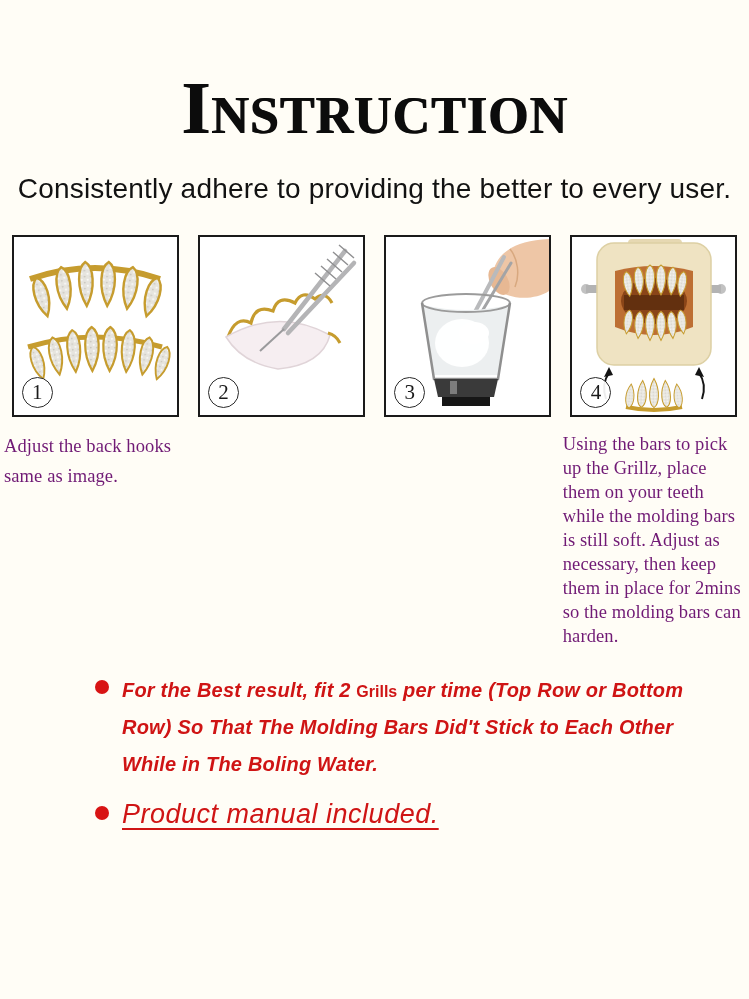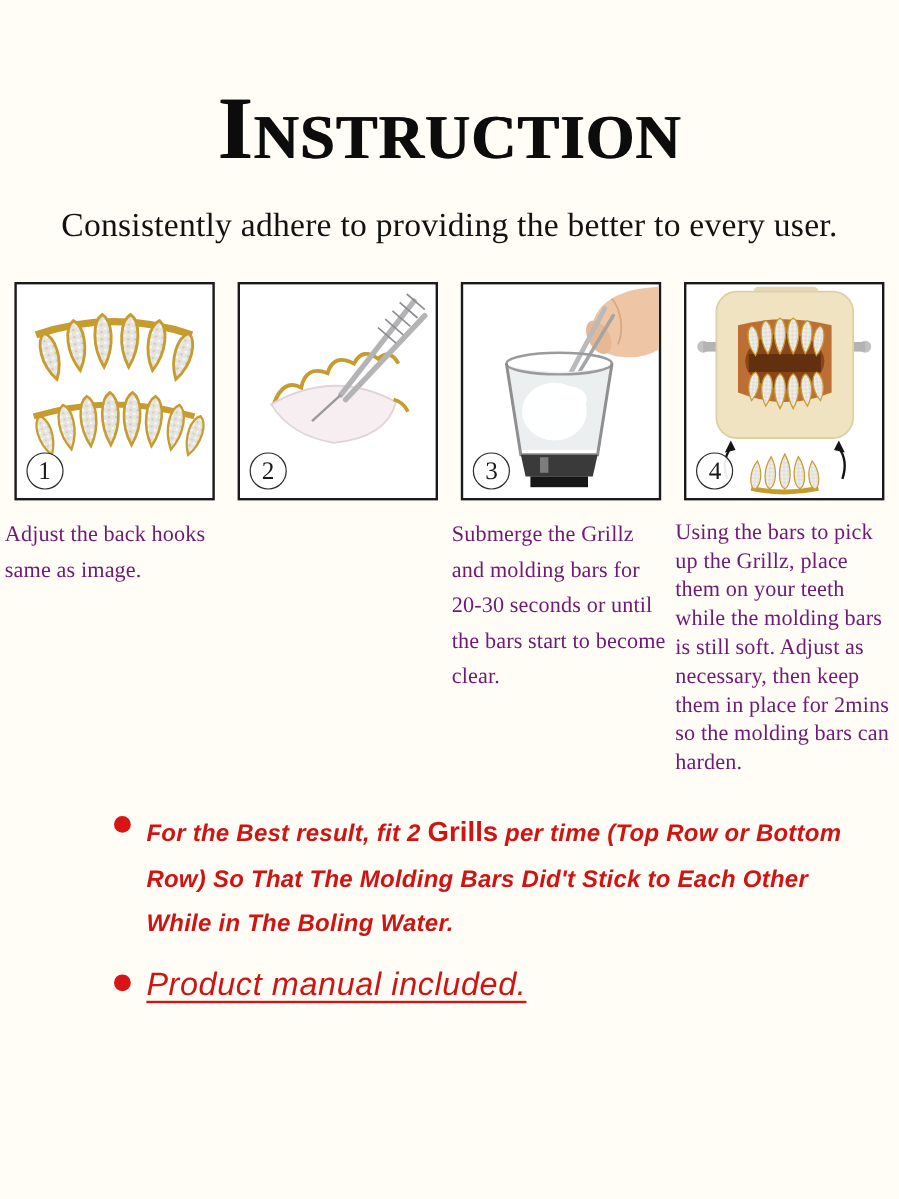--- a/index.html
+++ b/index.html
@@ -22,21 +22,21 @@
     font-variant: small-caps;
     font-size: 74px;
     line-height: 1;
     letter-spacing: 1px;
     color: #0c0c0c;
     text-shadow: 1px 0 0 #0c0c0c;
   }
   .subtitle {
     margin-top: 28px;
     text-align: center;
-    font-family: Liberation Serif, serif;
+    font-family: Liberation Sans, sans-serif;
     font-size: 28px;
     color: #121212;
     letter-spacing: 0.2px;
   }
 
   
   .steps {
     display: grid;
     grid-template-columns: repeat(4, 1fr);
     margin-top: 30px;
@@ -87,21 +87,21 @@
     font-size: 20px;
     font-weight: 700;
     font-style: italic;
     color: #cf1414;
     line-height: 1.85;
     letter-spacing: 0.2px;
   }
   .seg-plain {
     font-style: normal;
     font-weight: 600;
-    font-size: 23px;
+    font-size: 16px;
     letter-spacing: 0;
   }
   .note-manual .note-text {
     font-weight: 400;
     font-size: 27px;
     line-height: 1.25;
     text-decoration: underline;
     text-underline-offset: 5px;
     text-decoration-thickness: 2px;
     letter-spacing: 0.5px;
@@ -182,21 +182,20 @@
           <ellipse cx="76" cy="106" rx="27" ry="24" fill="#ffffff" opacity="0.95"></ellipse>
           <ellipse cx="88" cy="96" rx="15" ry="11" fill="#ffffff"></ellipse>
           <ellipse cx="80" cy="66" rx="44" ry="9" fill="none" stroke="#9b9b9b" stroke-width="2"></ellipse>
           <path d="M36,66 L48,142 L112,142 L124,66" fill="none" stroke="#8f8f8f" stroke-width="2.5"></path>
           <path d="M48,142 L112,142 L108,160 L52,160 Z" fill="#3a3a3a"></path>
           <rect x="56" y="160" width="48" height="9" fill="#161616"></rect>
           <rect x="64" y="144" width="7" height="13" fill="#7d7d7d"></rect>
         </svg>
         <span class="badge">3</span>
       </figure>
-      <p class="desc">Submerge the Grillz and molding bars  for 20-30 seconds or until the bars start to become clear.</p>
     </section>
 
     <section class="step step-4">
       <figure class="fig">
         <svg viewBox="0 0 163 178">
           <defs>
             <pattern id="pave2" width="5" height="5" patternUnits="userSpaceOnUse">
               <rect width="5" height="5" fill="#e8e6e0"></rect>
               <circle cx="1.6" cy="1.6" r="0.9" fill="#fbfbf9"></circle>
               <circle cx="4" cy="3.9" r="0.7" fill="#c9c6be"></circle>

